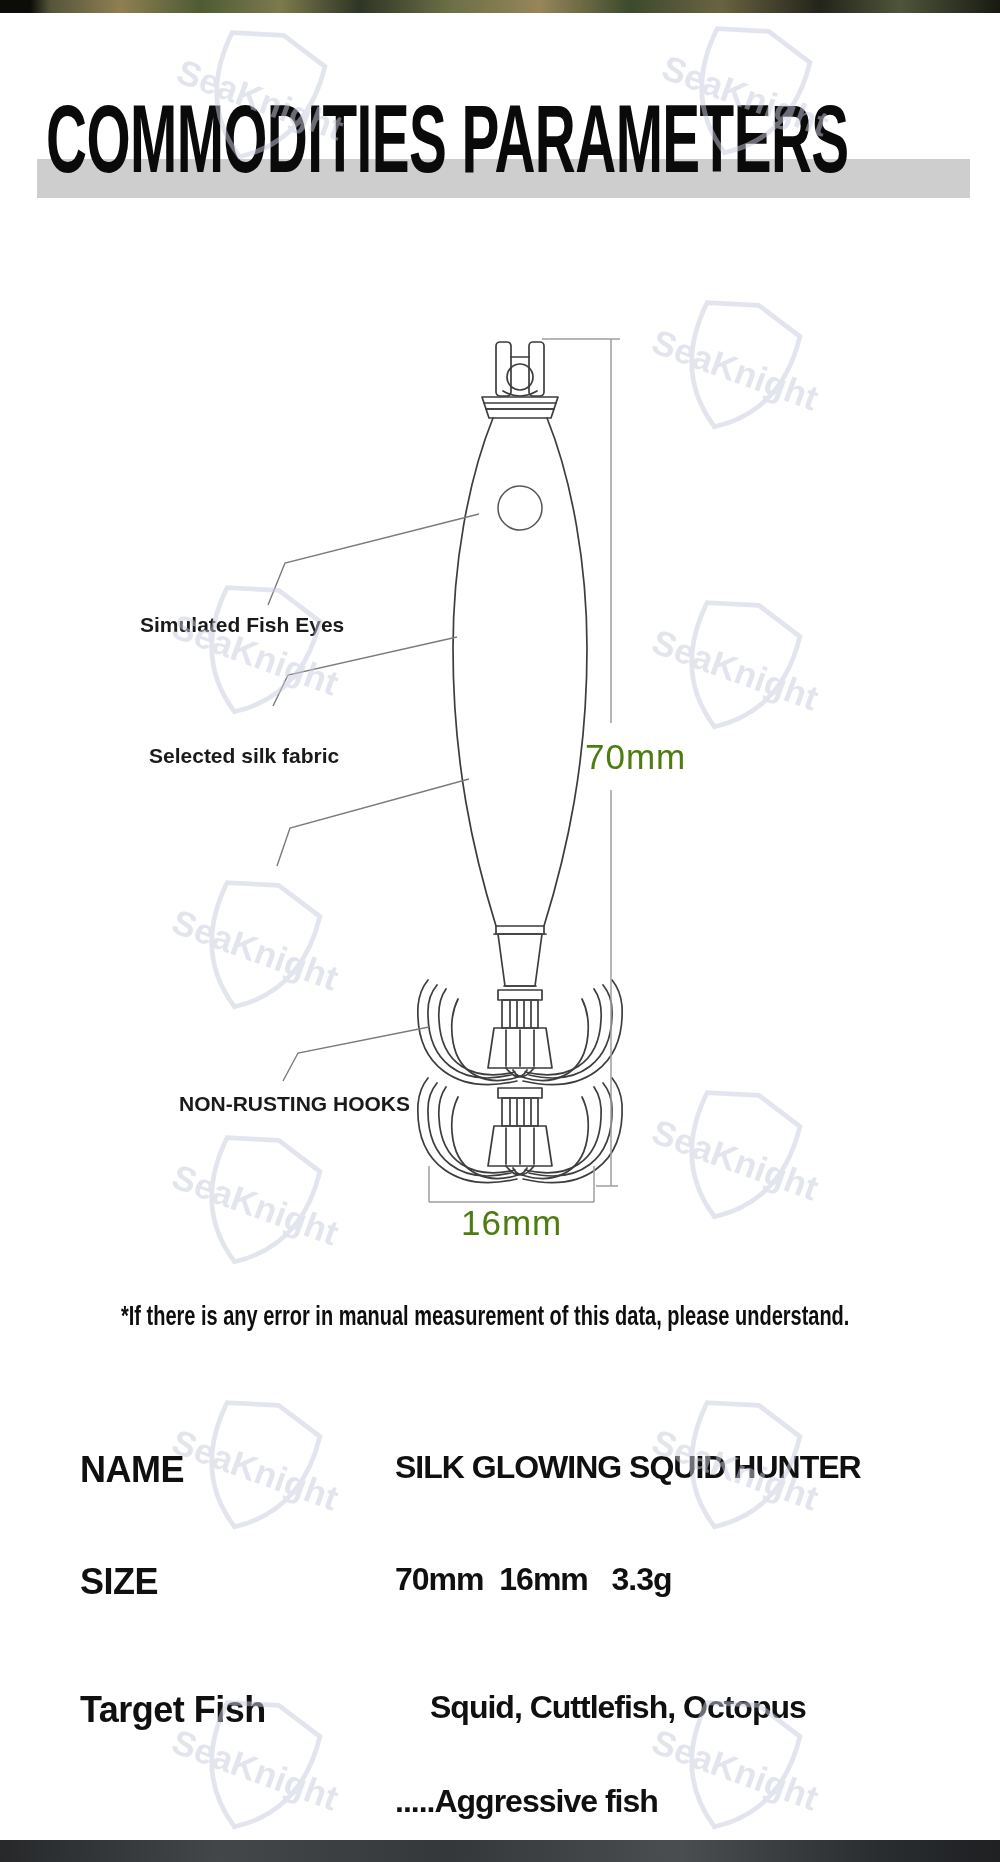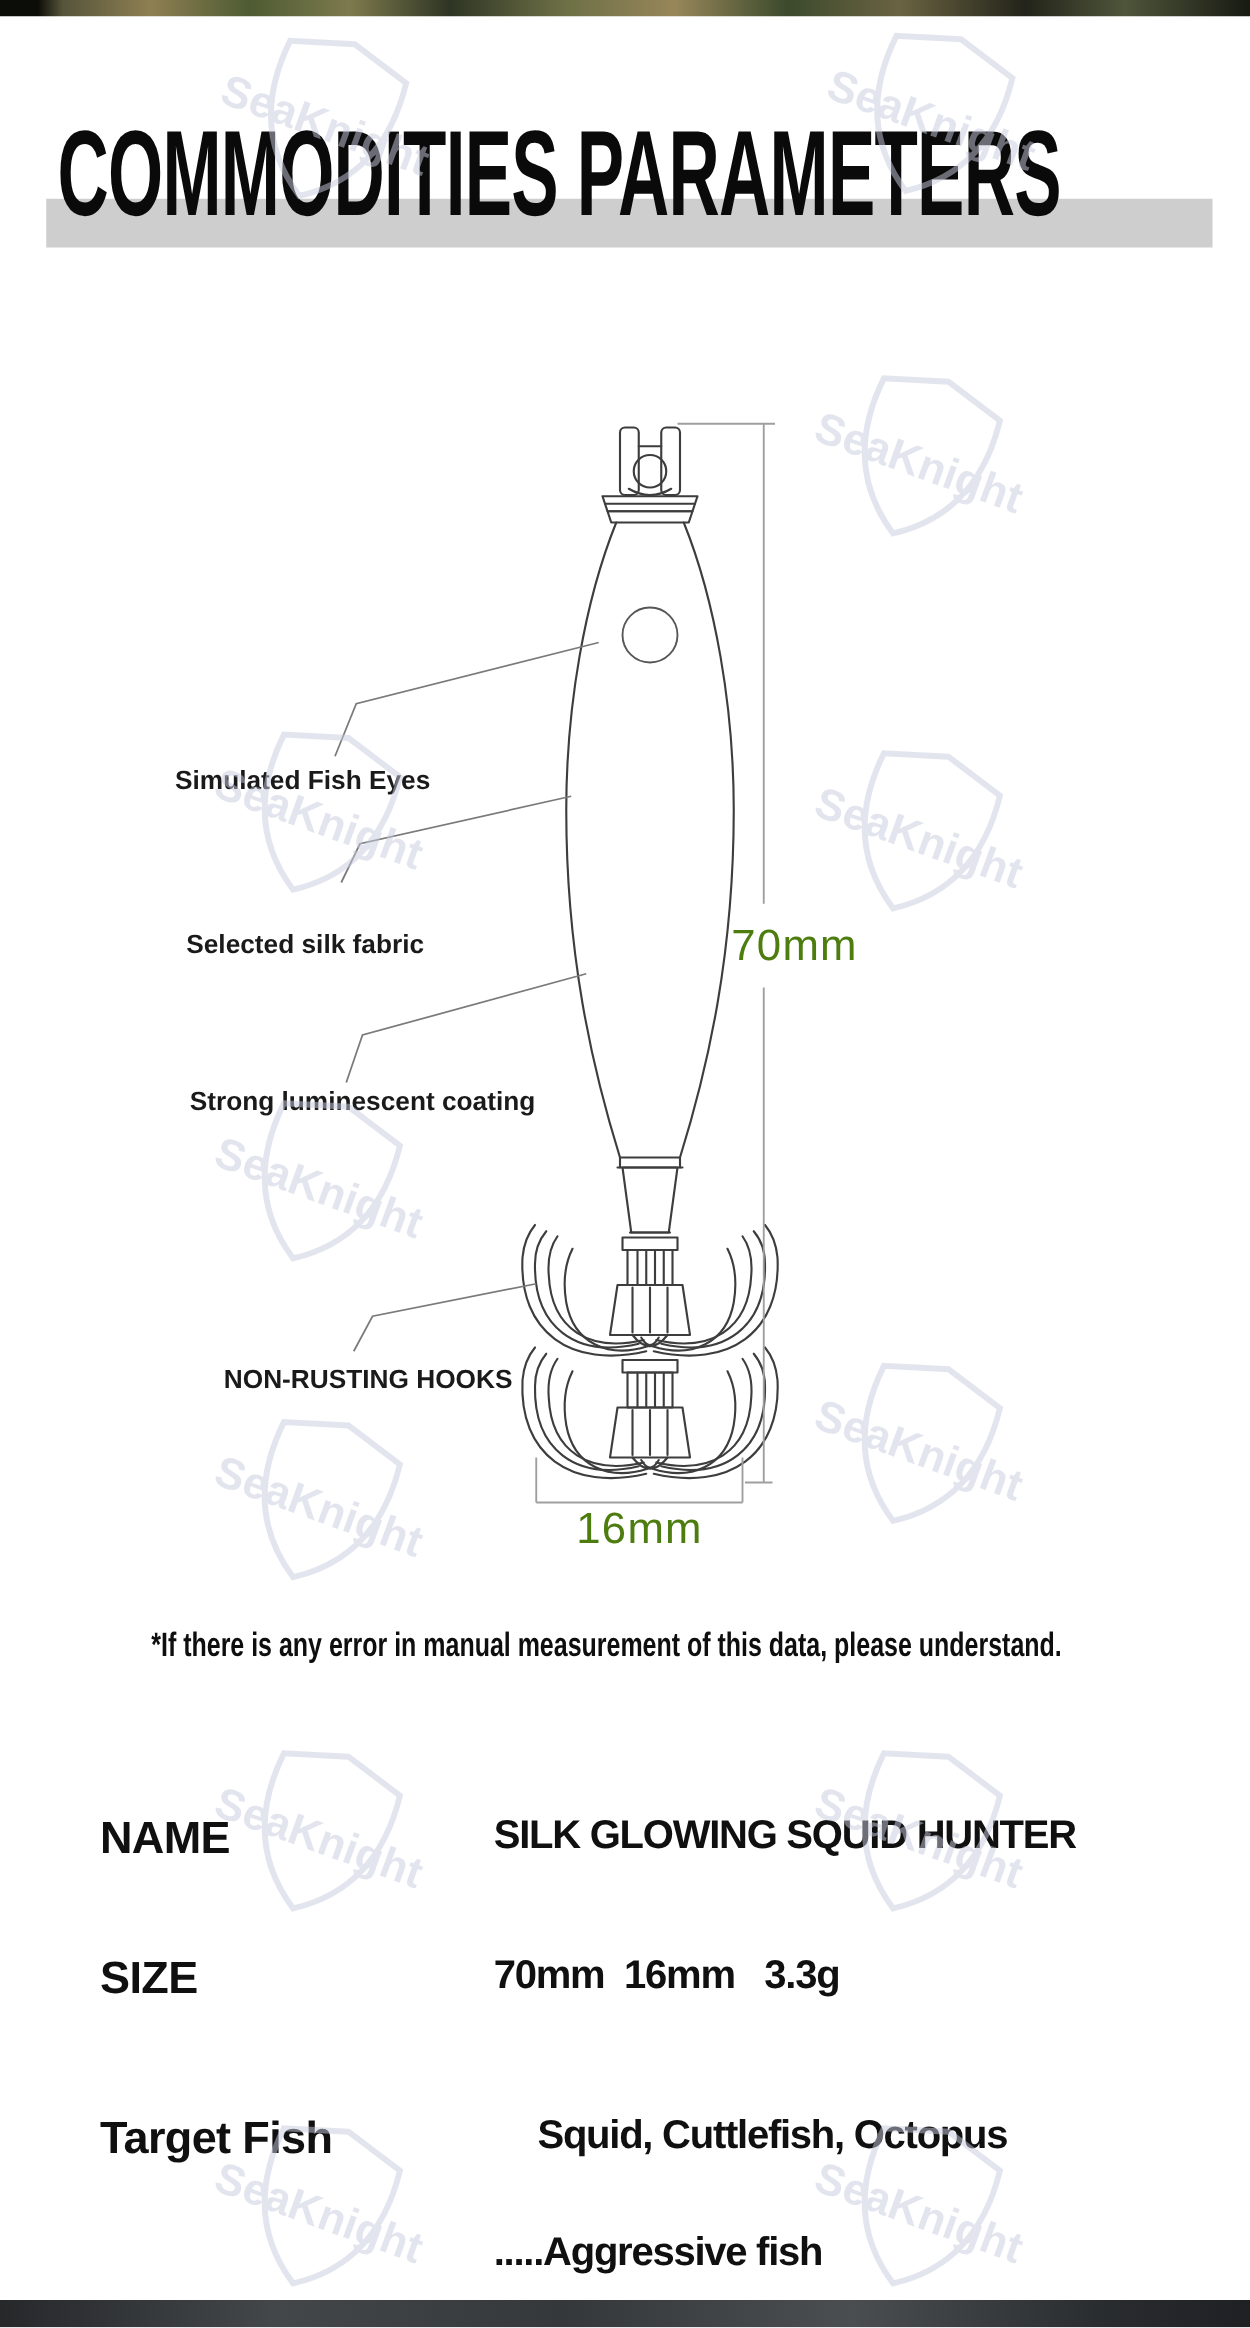--- a/index.html
+++ b/index.html
@@ -107,21 +107,20 @@
     <path class="stroke-lead" d="M469,779 L290,828 L277,866"></path>
     <path class="stroke-lead" d="M429,1027 L298,1053 L283,1081"></path>
 
     <path class="stroke-dim" d="M542,339 H620 M611,339 V723 M611,790 V1186 M596,1186 H618"></path>
     <path class="stroke-dim" d="M429,1166 V1202 M594,1166 V1202 M429,1202 H594"></path>
   </svg>
 
   <div class="callout" style="left:140px;top:612px;">Simulated Fish Eyes</div>
   <div class="callout" style="left:149px;top:710px;margin-top:33px;">Selected silk fabric</div>
   <div class="callout co-coating" style="left:125px;top:869px;">
-    <div>Strong luminescent coating</div>
   </div>
   <div class="callout" style="left:179px;top:1091px;">NON-RUSTING HOOKS</div>
 
   <div class="dim-label" style="left:585px;top:737px;">70mm</div>
   <div class="dim-label" style="left:461px;top:1203px;">16mm</div>
 
   <div class="note">*If there is any error in manual measurement of this data, please understand.</div>
 
   <div>
     <div class="spec-label" style="top:1449px;">NAME</div>

